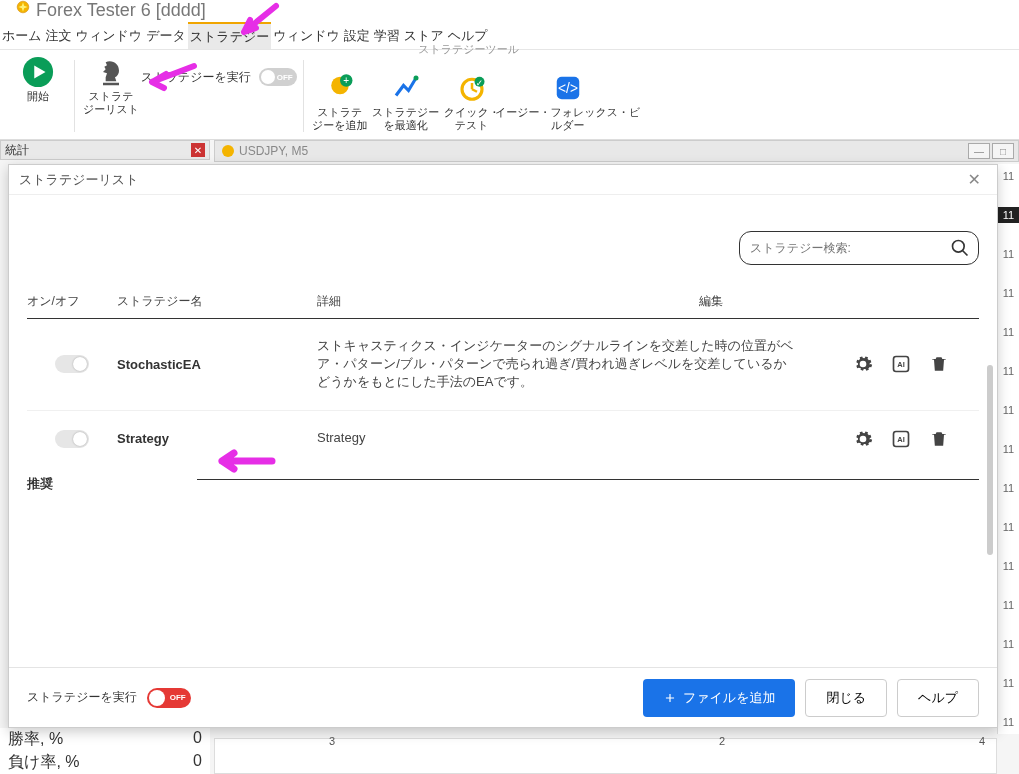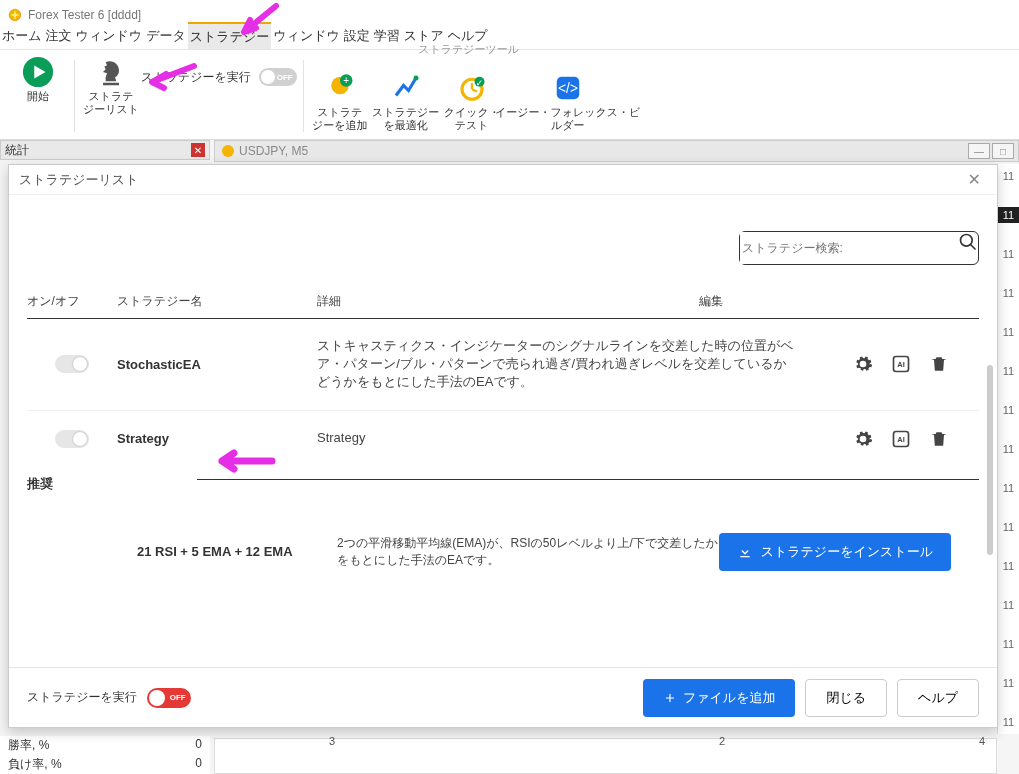--- a/index.html
+++ b/index.html
@@ -1,18 +1,18 @@
 <!DOCTYPE html>
 <html><head>
 <meta charset="utf-8">
 <style>
   * { box-sizing: border-box; font-family: "Segoe UI", "Meiryo", sans-serif; }
   body { margin:0; width:1019px; height:774px; background:#f5f5f5; overflow:hidden; font-size:12px; color:#333;}
   
-  .titlebar { height:22px; background:#fff; display:flex; align-items:flex-end; padding-left:8px; font-size:12px; color:#777;}
+  .titlebar { height:22px; background:#fff; display:flex; align-items:flex-start; padding-left:16px; font-size:18px; color:#777;}
   .app-icon { width:14px; height:14px; margin-right:6px; }
   
   .menubar { height:28px; background:#fff; display:flex; align-items:center; border-bottom:1px solid #e6e6e6;}
   .menu-item { padding:0 2px; height:100%; display:flex; align-items:center; font-size:13px; color:#333; cursor:pointer;}
   .menu-item.active { background:#e9e9e9; border-top:2px solid #f0a500;}
   
   .ribbon { height:90px; background:#fff; display:flex; align-items:flex-start; border-bottom:1px solid #ddd; padding:4px 8px; position:relative;}
   .ribbon-big-btn { display:flex; flex-direction:column; align-items:center; justify-content:center; width:60px; padding:2px 4px; font-size:11px; text-align:center; cursor:pointer;}
   .ribbon-big-btn .icon-sq { width:32px; height:32px; display:flex; align-items:center; justify-content:center;}
   .ribbon-label { font-size:11px; line-height:1.15; margin-top:2px;}
@@ -34,21 +34,21 @@
   .chart-min-btns span{ width:22px; height:16px; border:1px solid #aaa; background:#f5f5f5; display:flex; align-items:center; justify-content:center; font-size:10px; cursor:pointer;}
   .right-ticks { position:absolute; right:0; top:24px; bottom:40px; width:22px; background:#fff; border-left:1px solid #ddd; display:flex; flex-direction:column; justify-content:space-between; padding:4px 0; font-size:11px; color:#666; text-align:center;}
   .right-ticks div{ height:16px; line-height:16px;}
   .right-ticks .hl { background:#222; color:#fff;}
   
   .modal { position:absolute; left:8px; top:24px; width:990px; height:564px; background:#fff; border:1px solid #ccc; box-shadow:0 4px 12px rgba(0,0,0,.2); display:flex; flex-direction:column; z-index:200;}
   .modal-header { height:30px; display:flex; align-items:center; justify-content:space-between; padding:4px 10px; font-size:13px; color:#555; border-bottom:1px solid #eee;}
   .modal-close { font-size:16px; color:#888; cursor:pointer; padding:2px 6px;}
   .modal-body { flex:1; padding:12px 18px 0; overflow:hidden; position:relative;}
   .search-row { display:flex; justify-content:flex-end; margin:24px 0 20px;}
-  .search-box { width:240px; height:34px; border:1.5px solid #333; border-radius:6px; display:flex; padding:0 0;}
+  .search-box { width:240px; height:34px; border:1.5px solid #333; border-radius:12px; display:flex; align-items:center; padding:0 8px;}
   .search-box input { flex:1; border:none; outline:none; font-size:12px;}
   .table-header { display:flex; border-bottom:1.5px solid #333; padding:8px 0; font-size:12px; color:#444;}
   .col-toggle{ width:90px;}
   .col-name{ width:200px;}
   .col-detail{ flex:1;}
   .col-edit{ width:280px;}
   .table-row { display:flex; align-items:center; padding:18px 0; border-bottom:1px solid #f0f0f0;}
   .row-toggle { width:90px; display:flex; justify-content:center;}
   .small-switch { width:34px; height:18px; border-radius:9px; background:#e6e6e6; position:relative; cursor:pointer;}
   .small-switch::after{content:''; position:absolute; right:2px; top:2px; width:14px; height:14px; background:#fff; border-radius:50%; box-shadow:0 0 2px rgba(0,0,0,.3);}
@@ -64,21 +64,21 @@
   .modal-footer{ height:60px; border-top:1px solid #e4e4e4; display:flex; align-items:center; padding:0 18px;}
   .foot-exec{ display:flex; align-items:center; gap:10px; font-size:12px;}
   .red-toggle{ width:44px; height:20px; border-radius:10px; background:#e53935; position:relative; cursor:pointer; display:flex; align-items:center; justify-content:flex-end;}
   .red-toggle::after{content:''; position:absolute; left:2px; width:16px; height:16px; background:#fff; border-radius:50%;}
   .red-toggle .off-txt{font-size:8px; color:#fff; margin-right:5px; font-weight:bold;}
   .foot-spacer{ flex:1;}
   .foot-btn{ height:38px; padding:0 20px; border:1px solid #ccc; background:#fff; border-radius:4px; font-size:13px; margin-left:10px; cursor:pointer; display:flex; align-items:center; gap:6px;}
   .foot-btn.primary{ background:#1a73e8; color:#fff; border:none;}
   .scrollbar-stub{ position:absolute; right:4px; top:170px; width:6px; height:190px; background:#ccc; border-radius:3px;}
   
-  .bottom-stats{ position:absolute; left:0; bottom:0; width:210px; background:#fff; font-size:12px;margin-top:40px;}
+  .bottom-stats{ position:absolute; left:0; bottom:0; width:210px; background:#fff; font-size:16px;margin-top:40px;}
   .bottom-stats div{ display:flex; justify-content:space-between; padding:1px 8px;}
   .flag-strip{ position:absolute; left:214px; right:22px; bottom:0; height:36px; background:#fff; border:1px solid #ddd; display:flex; align-items:center; gap:130px; padding-left:100px;}
   .flag{ width:18px; height:18px; border-radius:50%; display:inline-block; position:relative;}
   .flag-num{ position:absolute; top:-12px; left:14px; font-size:11px; color:#555;}
   svg.pink-arrow{ position:absolute; z-index:500; pointer-events:none;}
 </style>
 </head>
 <body>
 
 <div class="titlebar">
@@ -281,31 +281,20 @@
               <path fill="#444" d="M6 7h12l-1 13H7L6 7zm3-3h6l1 2H8l1-2zM4 6h16v1H4z"></path>
             </svg>
         </div>
       </div>
 
       <div style="display:flex; align-items:center;">
         <div class="reco-title" style="width:170px;">推奨</div>
         <div style="flex:1; border-top:1.5px solid #333;"></div>
       </div>
 
-      <div class="reco-row" style="padding-top:40px;">
-        <div style="width:110px;"></div>
-        <div style="width:200px; font-weight:bold; font-size:13px;">21 RSI + 5 EMA + 12 EMA</div>
-        <div class="reco-detail">2つの平滑移動平均線(EMA)が、RSIの50レベルより上/下で交差したかをもとにした手法のEAです。</div>
-        <button class="install-btn">
-          <svg width="16" height="16" viewBox="0 0 24 24">
-              <path fill="#fff" d="M12 3v10l4-4 1.4 1.4L12 16 6.6 10.4 8 9l4 4V3h0zM5 18h14v2H5z"></path>
-            </svg>
-          <span>ストラテジーをインストール</span>
-        </button>
-      </div>
 
       <div class="scrollbar-stub"></div>
 
       <svg class="pink-arrow" style="left:205px; top:254px;" width="62" height="24">
           <path d="M58 12 L8 12 M8 12 L20 4 M8 12 L20 20" stroke="#e62ee6" stroke-width="7" fill="none" stroke-linecap="round"></path>
         </svg>
     </div>
     <div class="modal-footer">
       <div class="foot-exec">
         <span>ストラテジーを実行</span>

